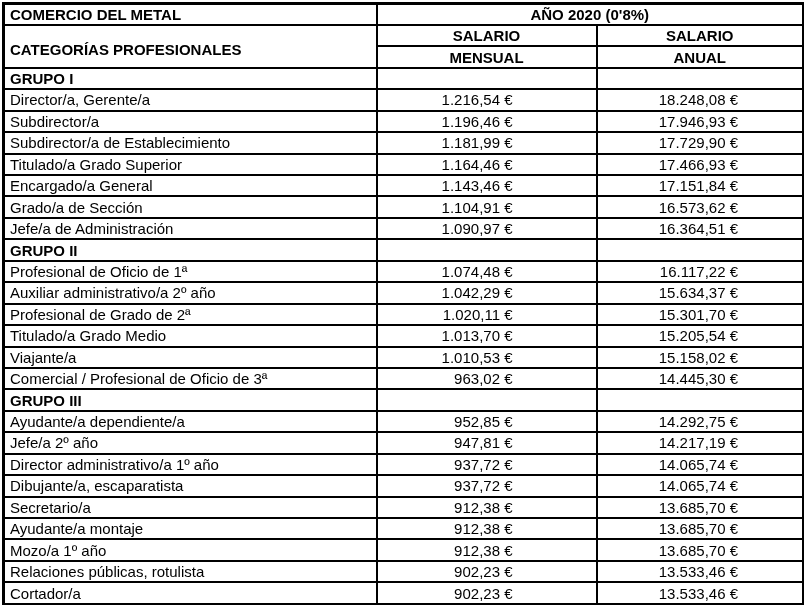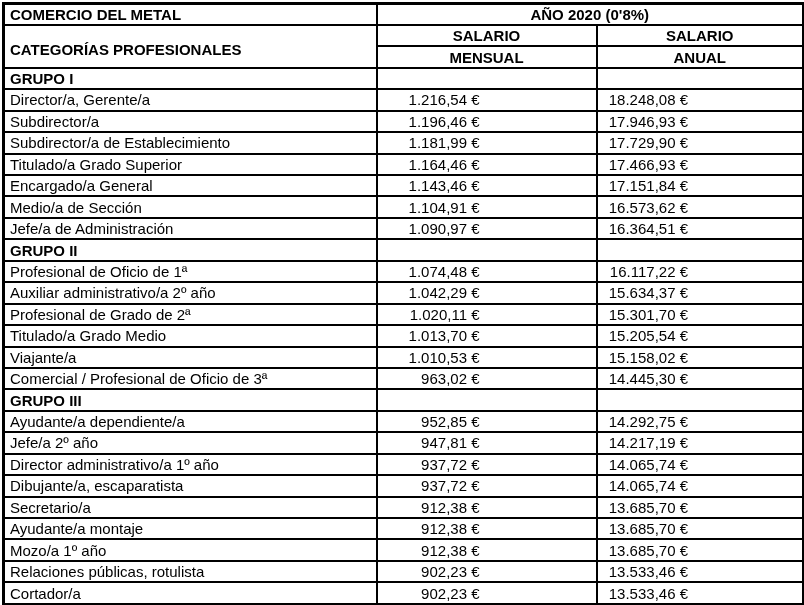--- a/index.html
+++ b/index.html
@@ -30,22 +30,22 @@
     color: #000;
     padding: 0;
     vertical-align: middle;
     white-space: nowrap;
     overflow: hidden;
   }
   td.left { text-align: left; padding-left: 5px; }
   td.center { text-align: center; margin-left: 12px; }
   td.bold { font-weight: bold; }
   td.cat-cell { vertical-align: bottom; padding-bottom: 10px; }
-  td.v2 { text-align: right; padding-right: 116px; }
-  td.v3 { text-align: right; padding-right: 114px; }
+  td.v2 { text-align: right; padding-right: 83px; }
+  td.v3 { text-align: right; padding-right: 64px; }
 </style>
 </head>
 <body>
 
 <table class="salary">
   <colgroup>
     <col class="c1">
     <col class="c2">
     <col class="c3">
   </colgroup>
@@ -89,21 +89,21 @@
         <td class="left">Titulado/a Grado Superior</td>
         <td class="v2">1.164,46 €</td>
         <td class="v3">17.466,93 €</td>
       </tr>
       <tr class="r">
         <td class="left">Encargado/a General</td>
         <td class="v2">1.143,46 €</td>
         <td class="v3">17.151,84 €</td>
       </tr>
       <tr class="r">
-        <td class="left">Medio/a de Sección</td>
+        <td class="left">Grado/a de Sección</td>
         <td class="v2">1.104,91 €</td>
         <td class="v3">16.573,62 €</td>
       </tr>
       <tr class="r">
         <td class="left">Jefe/a de Administración</td>
         <td class="v2">1.090,97 €</td>
         <td class="v3">16.364,51 €</td>
       </tr>
       <tr class="r">
         <td class="left bold">GRUPO II</td>

